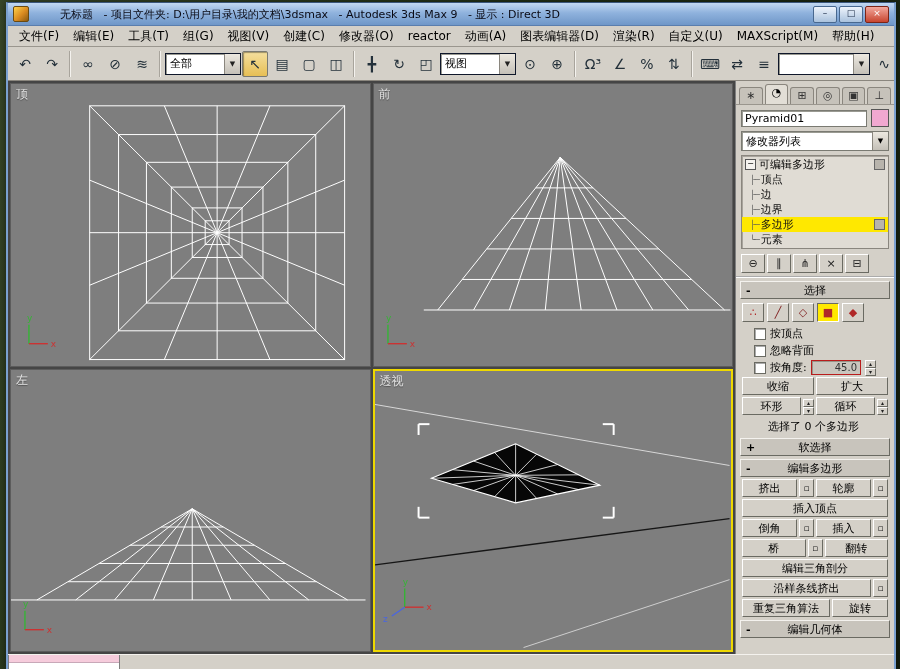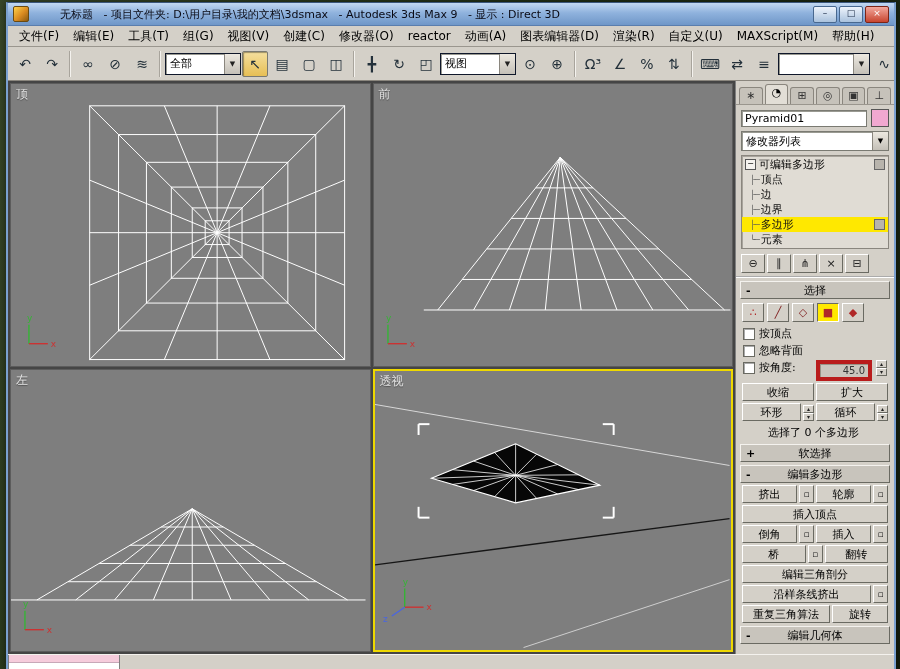--- a/index.html
+++ b/index.html
@@ -61,24 +61,24 @@
   .stack-row.child:last-of-type::before{content:"└─";}
   .stack-row.child.active{background:#ffe800;}
   .stack-row.child.active::after{content:"";width:9px;height:9px;background:#b8b4ac;border:1px solid #666;margin-left:auto;}
   .stack-tools{display:flex;gap:2px;padding:3px 5px;border-bottom:2px groove #fff;}
   .stack-tool{width:22px;height:17px;background:#d4d0c8;border:1px solid;border-color:#fff #6a6a62 #6a6a62 #fff;font-size:11px;display:flex;align-items:center;justify-content:center;color:#222;}
   .rollout-header{margin:3px 4px 0;height:16px;background:#c8c4bc;border:1px solid;border-color:#f4f2ee #6a6a62 #6a6a62 #f4f2ee;display:flex;align-items:center;justify-content:center;position:relative;font-size:11px;color:#000;}
   .rollout-header .rh-state{position:absolute;left:5px;font-weight:bold;}
   .subobj-row{display:flex;gap:3px;padding:4px 6px 2px;}
   .subobj-btn{width:20px;height:17px;background:#d4d0c8;border:1px solid;border-color:#fff #6a6a62 #6a6a62 #fff;display:flex;align-items:center;justify-content:center;font-size:11px;}
   .subobj-btn.active{background:#ffe800;border-color:#6a6a62 #fff #fff #6a6a62;}
-  .check-row{display:flex;align-items:flex-start;gap:4px;padding:2px 7px 0;}
+  .check-row{display:flex;align-items:flex-end;gap:4px;padding:2px 18px 0;}
   .check-row label{display:flex;align-items:center;gap:4px;}
   .cbox{width:10px;height:10px;background:#fff;border:1px solid #6a6a62;box-shadow:inset 1px 1px 0 #aaa;flex:0 0 10px;}
-  .num-field{width:42px;height:13px;line-height:13px;background:#cac6be;border:4px solid #b91c1c;box-shadow:inset 1px 1px 0 #989488;text-align:right;padding:0 3px;margin-left:auto;font-size:10px;color:#333;}
+  .num-field{width:42px;height:13px;line-height:13px;background:#cac6be;border:1px solid #b91c1c;box-shadow:inset 1px 1px 0 #989488;text-align:right;padding:0 3px;margin-left:auto;font-size:10px;color:#333;}
   .spinner{width:11px;height:15px;display:flex;flex-direction:column;}
   .spinner span{flex:1;font-size:6px;line-height:6px;text-align:center;background:#d4d0c8;border:1px solid;border-color:#fff #6a6a62 #6a6a62 #fff;color:#222;}
   .btn-row{display:flex;gap:2px;padding:2px 6px 0;align-items:center;}
   .p-btn{height:16px;background:#d4d0c8;border:1px solid;border-color:#fff #6a6a62 #6a6a62 #fff;display:flex;align-items:center;justify-content:center;font-size:11px;white-space:nowrap;overflow:hidden;}
   .p-btn.half{flex:1;}
   .p-btn.cell{flex:1;}
   .p-btn.full{flex:1;}
   .settings-box{width:13px;height:16px;flex:0 0 13px;background:#d4d0c8;border:1px solid;border-color:#fff #6a6a62 #6a6a62 #fff;display:flex;align-items:center;justify-content:center;}
   .settings-box::before{content:"▫";font-size:9px;color:#222;}
   .sel-status{padding:4px 0 1px;font-size:11px;margin-left:32px;}

